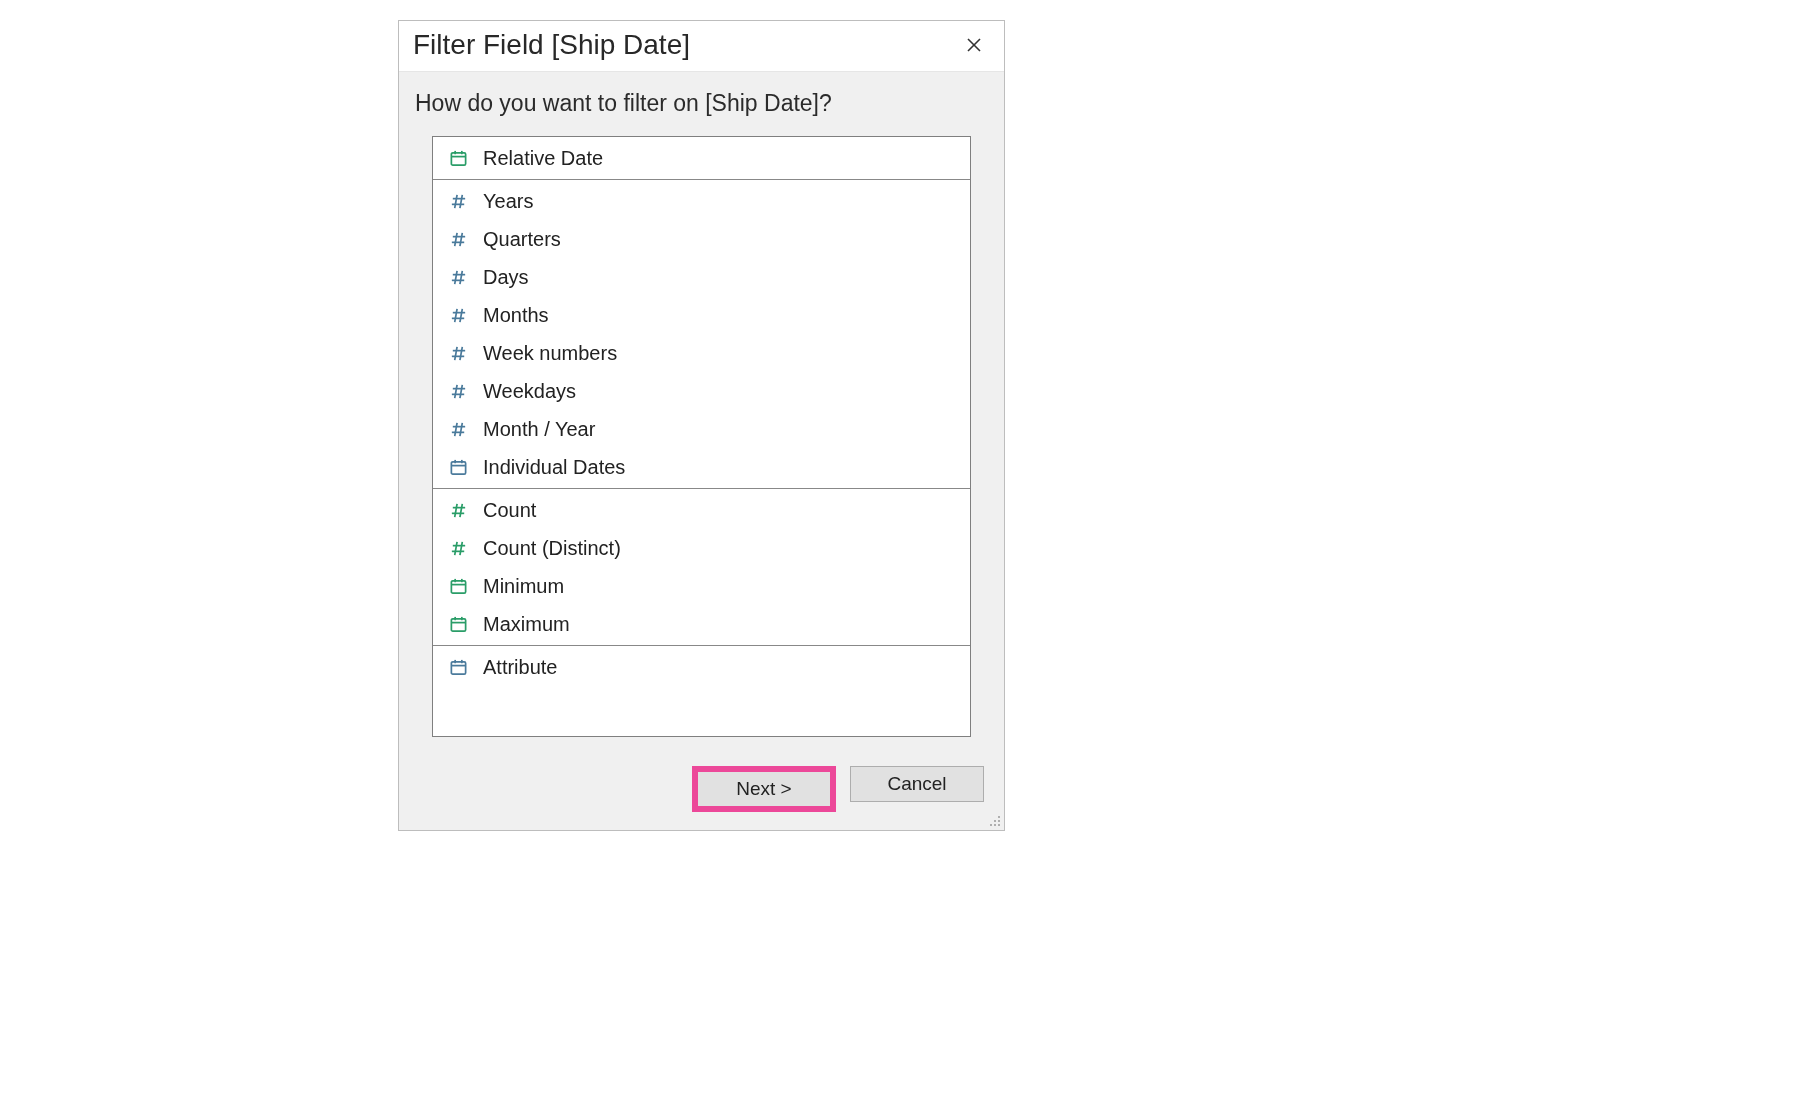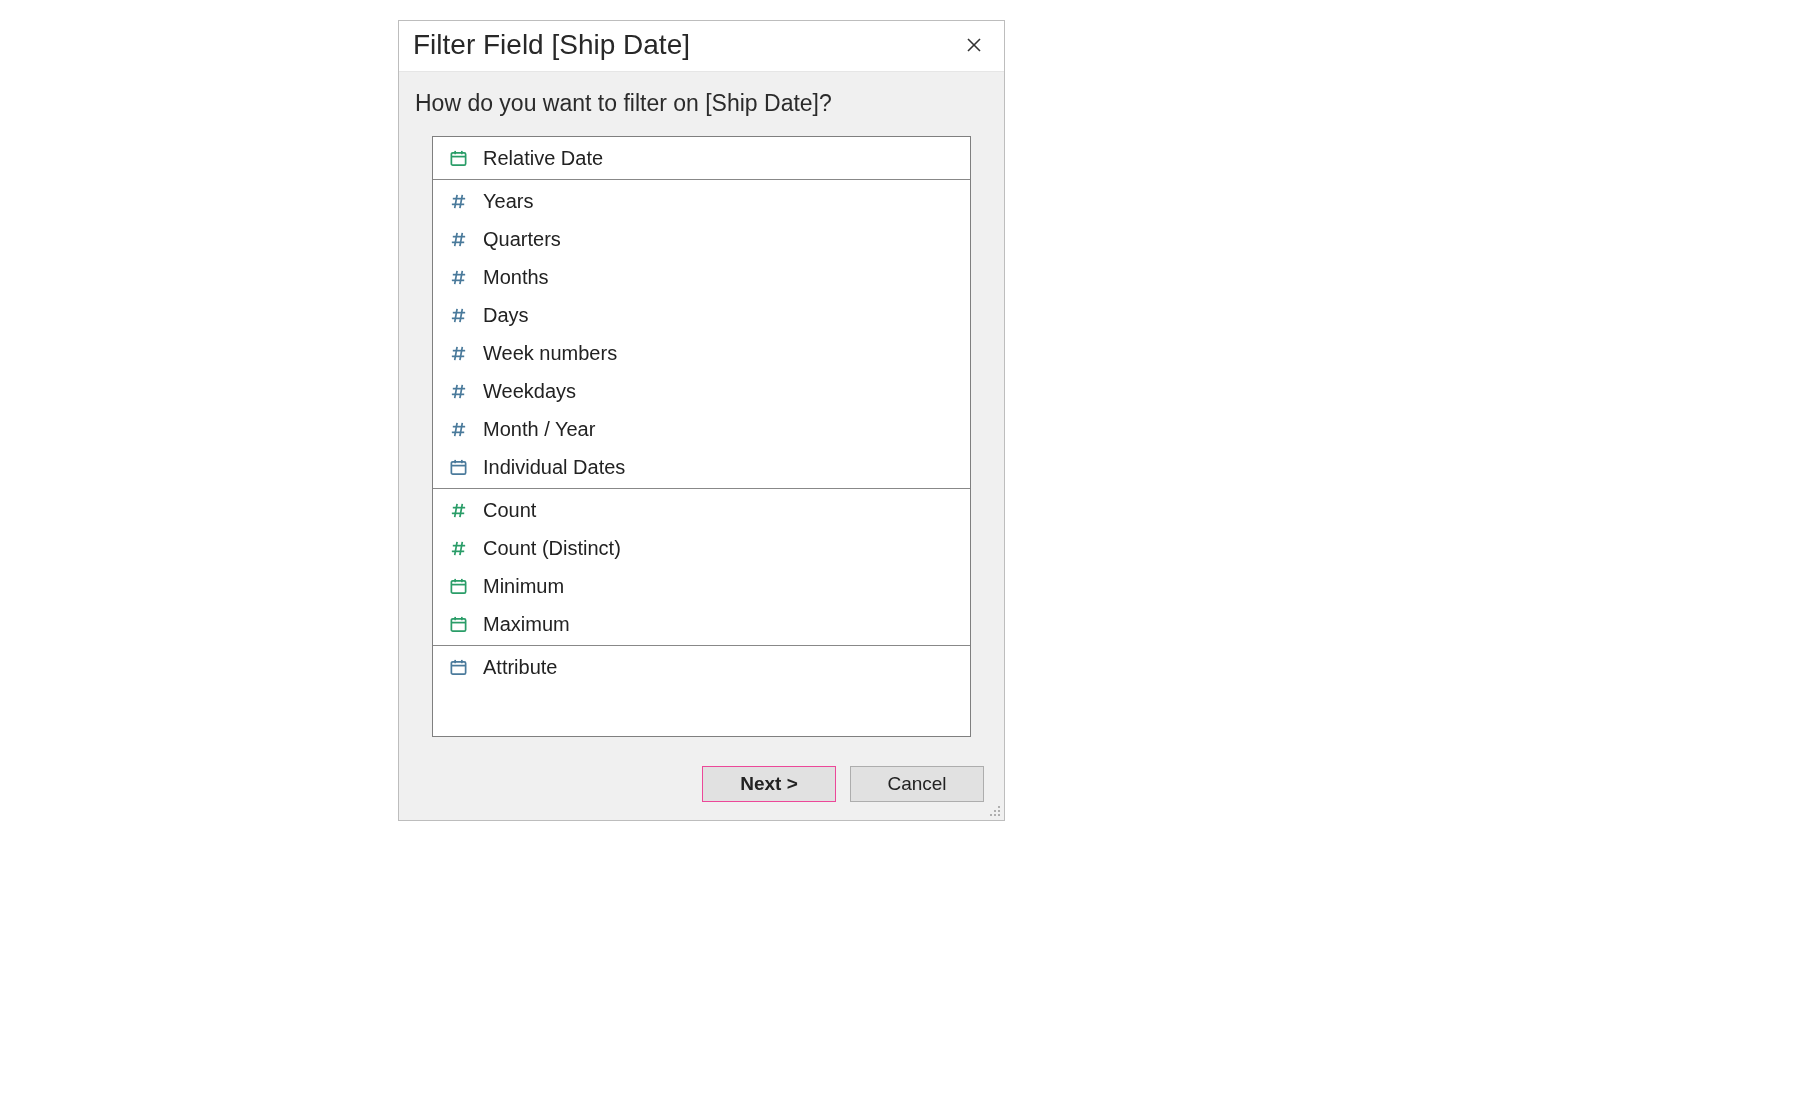--- a/index.html
+++ b/index.html
@@ -97,22 +97,21 @@
     height: 34px;
     background: #e1e1e1;
     border: 1px solid #adadad;
     font-size: 19px;
     display:flex;
     align-items:center;
     justify-content:center;
     cursor:default;
   }
   .btn.primary {
-    border: 1px solid #ec4899;
-    font-weight: bold;
+    border: 6px solid #ec4899;
   }
   .resize-grip {
     position:absolute;
     right:3px;
     bottom:3px;
     width:14px;
     height:14px;
   }
   .resize-grip svg { display:block; }
 </style>
@@ -173,32 +172,32 @@
           </div>
           <div class="option">
             <span class="icon">
               <svg width="19" height="19" viewBox="0 0 20 20">
                 <line x1="4" y1="7" x2="17" y2="7" stroke="#4a7a9b" stroke-width="1.8"></line>
                 <line x1="3" y1="13" x2="16" y2="13" stroke="#4a7a9b" stroke-width="1.8"></line>
                 <line x1="8.5" y1="3" x2="6" y2="17" stroke="#4a7a9b" stroke-width="1.8"></line>
                 <line x1="14" y1="3" x2="11.5" y2="17" stroke="#4a7a9b" stroke-width="1.8"></line>
               </svg>
             </span>
+            <span class="label">Days</span>
+          </div>
+          <div class="option">
+            <span class="icon">
+              <svg width="19" height="19" viewBox="0 0 20 20">
+                <line x1="4" y1="7" x2="17" y2="7" stroke="#4a7a9b" stroke-width="1.8"></line>
+                <line x1="3" y1="13" x2="16" y2="13" stroke="#4a7a9b" stroke-width="1.8"></line>
+                <line x1="8.5" y1="3" x2="6" y2="17" stroke="#4a7a9b" stroke-width="1.8"></line>
+                <line x1="14" y1="3" x2="11.5" y2="17" stroke="#4a7a9b" stroke-width="1.8"></line>
+              </svg>
+            </span>
             <span class="label">Months</span>
-          </div>
-          <div class="option">
-            <span class="icon">
-              <svg width="19" height="19" viewBox="0 0 20 20">
-                <line x1="4" y1="7" x2="17" y2="7" stroke="#4a7a9b" stroke-width="1.8"></line>
-                <line x1="3" y1="13" x2="16" y2="13" stroke="#4a7a9b" stroke-width="1.8"></line>
-                <line x1="8.5" y1="3" x2="6" y2="17" stroke="#4a7a9b" stroke-width="1.8"></line>
-                <line x1="14" y1="3" x2="11.5" y2="17" stroke="#4a7a9b" stroke-width="1.8"></line>
-              </svg>
-            </span>
-            <span class="label">Days</span>
           </div>
           <div class="option">
             <span class="icon">
               <svg width="19" height="19" viewBox="0 0 20 20">
                 <line x1="4" y1="7" x2="17" y2="7" stroke="#4a7a9b" stroke-width="1.8"></line>
                 <line x1="3" y1="13" x2="16" y2="13" stroke="#4a7a9b" stroke-width="1.8"></line>
                 <line x1="8.5" y1="3" x2="6" y2="17" stroke="#4a7a9b" stroke-width="1.8"></line>
                 <line x1="14" y1="3" x2="11.5" y2="17" stroke="#4a7a9b" stroke-width="1.8"></line>
               </svg>
             </span>

